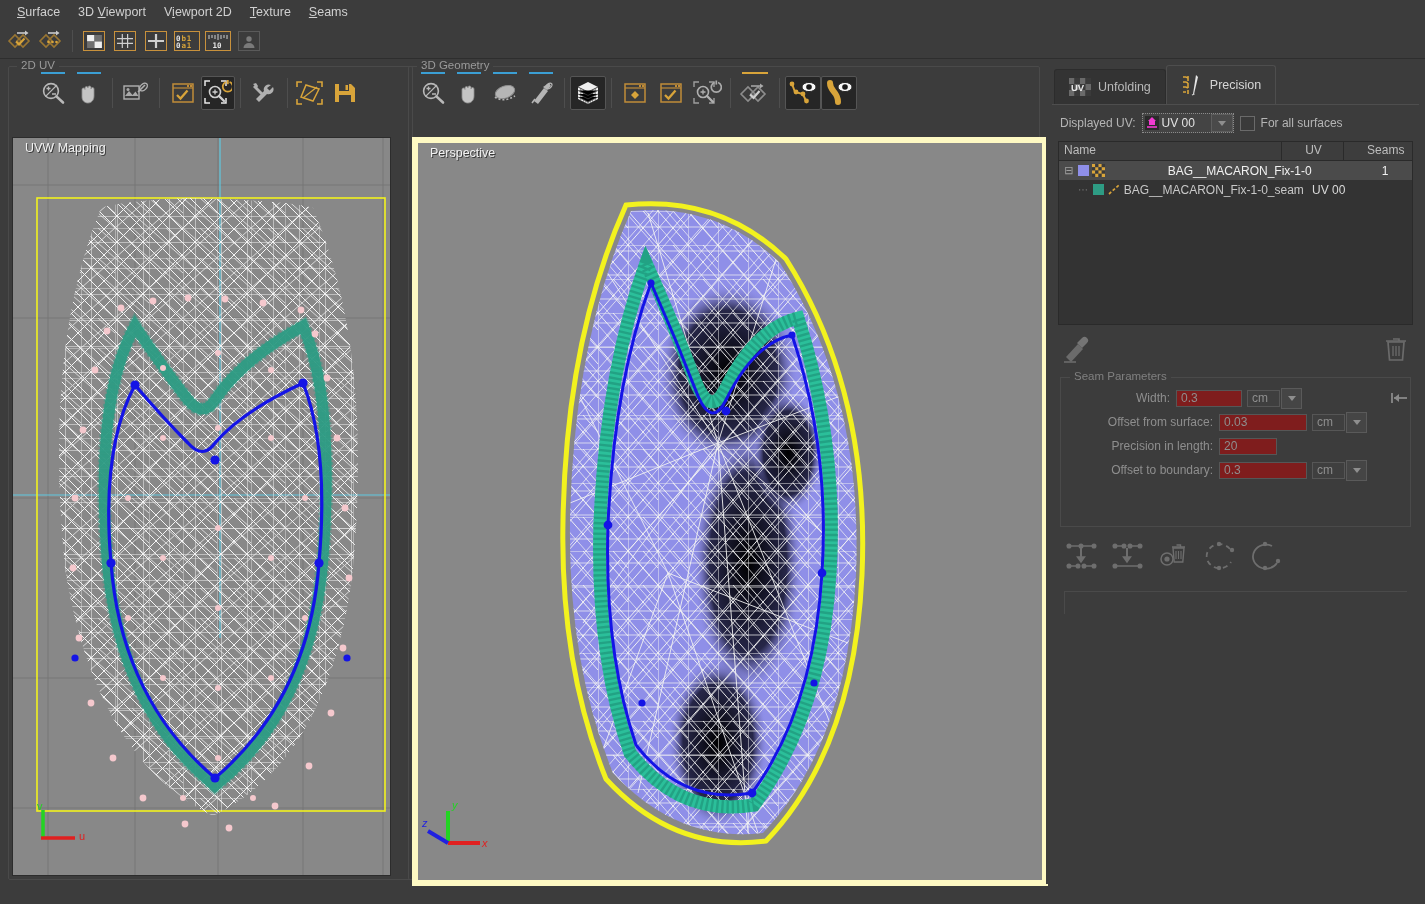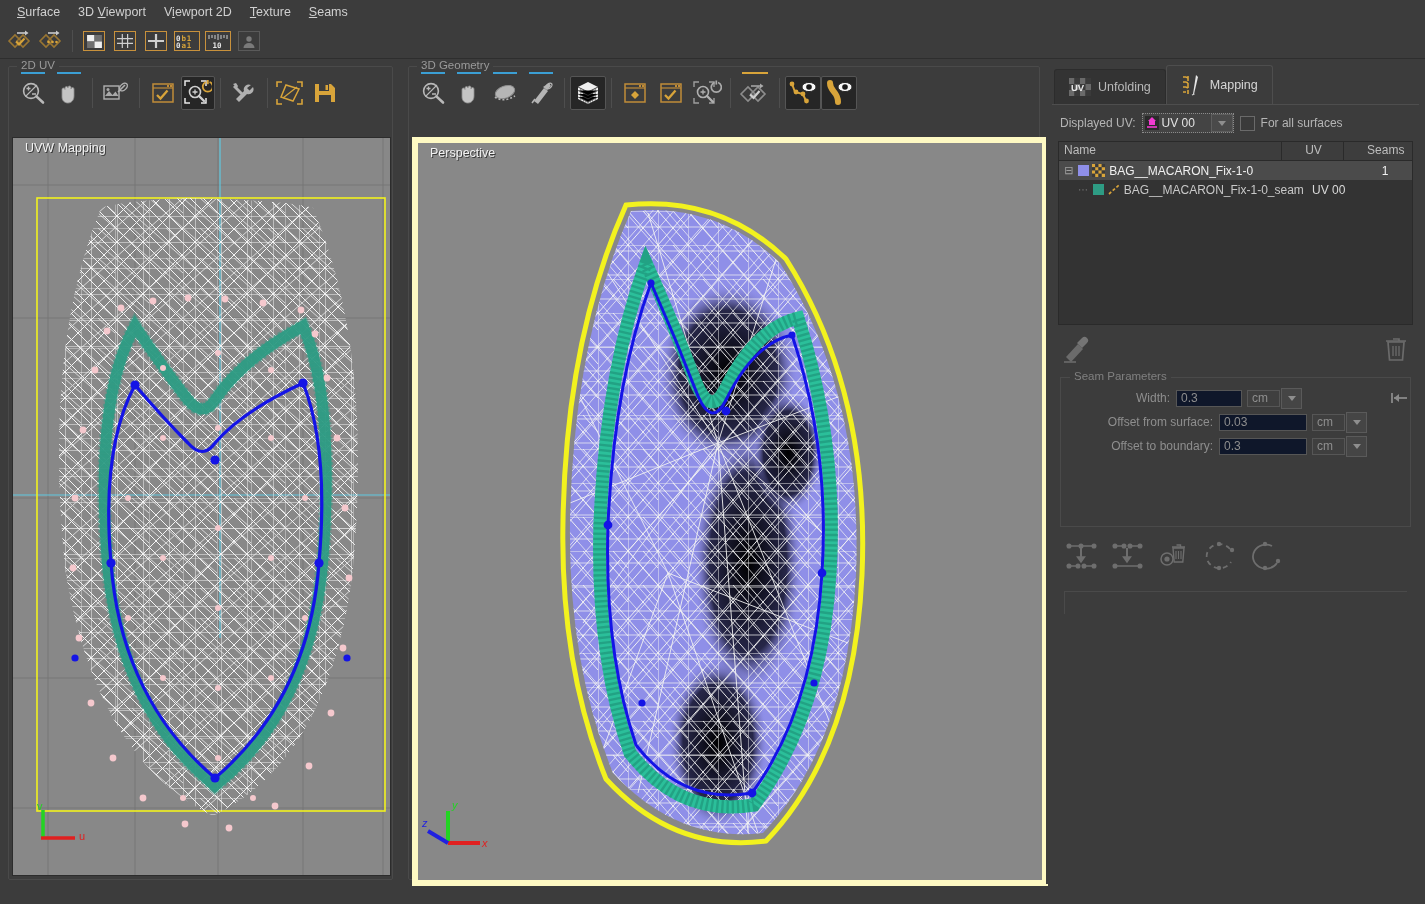--- a/index.html
+++ b/index.html
@@ -62,21 +62,21 @@
   .tree{margin:4px 6px 0 6px;height:182px;background:#333;border:1px solid #2a2a2a;}
   .thead{display:flex;height:18px;background:#3d3d3d;border-bottom:1px solid #2a2a2a;gap:18px;}
   .th{border-right:1px solid #2a2a2a;padding:1px 5px;color:#bdbdbd;font-size:12px;box-sizing:border-box;}
   .trow{display:flex;align-items:center;height:19px;font-size:12px;}
   .trow.sel{background:#4b4b4b;}
   .swatch{width:11px;height:11px;margin-right:3px;}
   .mini{width:13px;height:13px;margin-right:4px;}
 
   .fieldrow{display:flex;align-items:center;height:24px;font-size:12px;}
   .fieldrow .flab{width:152px;text-align:right;padding-right:6px;color:#8e8e8e;}
-  .inp{height:17px;background:#0f172a;border:1px solid #565656;color:#8e8e8e;
+  .inp{height:17px;background:#7f1d1d;border:1px solid #565656;color:#8e8e8e;
        font-size:12px;padding:0 4px;display:flex;align-items:center;box-sizing:border-box;}
   .unit{display:flex;align-items:center;height:19px;margin-left:5px;}
   .unit .uv{width:33px;height:17px;background:#3f3f3f;border:1px solid #565656;
        color:#8e8e8e;font-size:12px;padding:0 4px;display:flex;align-items:center;box-sizing:border-box;}
   .unit .ua{width:19px;height:19px;background:#454545;border:1px solid #5a5a5a;
        display:flex;align-items:center;justify-content:center;margin-left:1px;}
   .caret{width:0;height:0;border-left:4px solid transparent;border-right:4px solid transparent;
          border-top:5px solid #8e8e8e;}
   .secbox{position:absolute;border:1px solid #4a4a4a;}
   .seclbl{position:absolute;top:-8px;left:9px;background:#3c3c3c;padding:0 4px;font-size:11.5px;}
@@ -171,21 +171,21 @@
     <div class="tbtn">
       <div class="bx dim">
         <svg width="14" height="13" viewBox="0 0 14 13">
           <circle cx="7" cy="4" r="2.7" fill="#7a7a7a"></circle>
           <path d="M1.5 13 a5.5 5 0 0 1 11 0 Z" fill="#7a7a7a"></path>
         </svg>
       </div>
     </div>
   </div>
 
-  <div class="grp" style="left:8px;top:66px;width:383px;height:812px;">
+  <div class="grp" style="left:8px;top:66px;width:383px;height:812px;padding-left:20px;">
     <div class="glbl">2D UV</div>
 
     <div class="toolrow" style="margin-top:4px;">
       <div class="ticon">
         <div class="ul"></div>
         <svg width="26" height="24" viewBox="0 0 26 24">
           <circle cx="11" cy="10" r="7.4" fill="none" stroke="#b9b9b9" stroke-width="1.6"></circle>
           <path d="M16.4 15.4 L23 21.5" stroke="#b9b9b9" stroke-width="2.6" stroke-linecap="round"></path>
           <path d="M6.5 7.5 h4 M8.5 5.5 v4 M12 13 h4" stroke="#b9b9b9" stroke-width="1.3"></path>
           <path d="M5.5 15.5 L17 4" stroke="#b9b9b9" stroke-width="1.1"></path>
@@ -600,21 +600,21 @@
           <svg width="22" height="22" viewBox="0 0 22 22">
             <g stroke="#d8a43a" stroke-width="1.6" fill="none">
               <path d="M2 3 h3 M2 8 h3 M2 13 h3 M2 18 h3"></path>
               <path d="M7 2 v5 M7 9 v5 M7 16 v4"></path>
               <path d="M5 3 l2 1 M5 8 l2 1 M5 13 l2 1"></path>
             </g>
             <path d="M15 1 L17 3 L13 20 L12 20 Z" fill="#e6e6e6"></path>
             <path d="M13.5 20 L11 21" stroke="#cfcfcf" stroke-width="1.2" fill="none"></path>
           </svg>
         </span>
-        <span>Mapping</span>
+        <span>Precision</span>
       </div>
     </div>
 
     <div class="tabbody">
 
       <div class="rowline" style="padding-top:6px;">
         <span class="lbl">Displayed UV:</span>
         <div class="combo" style="width:90px;">
           <span style="margin-left:2px;">
             <svg width="14" height="14" viewBox="0 0 14 14">
@@ -655,21 +655,21 @@
               <rect x="0" y="6" width="3" height="3" fill="#d8a43a"></rect>
                 <rect x="3" y="6" width="3" height="3" fill="#3a3a3a"></rect>
               <rect x="6" y="6" width="3" height="3" fill="#d8a43a"></rect>
                 <rect x="9" y="6" width="3" height="3" fill="#3a3a3a"></rect>
               <rect x="0" y="9" width="3" height="3" fill="#3a3a3a"></rect>
                 <rect x="3" y="9" width="3" height="3" fill="#d8a43a"></rect>
               <rect x="6" y="9" width="3" height="3" fill="#3a3a3a"></rect>
                 <rect x="9" y="9" width="3" height="3" fill="#d8a43a"></rect>
             </svg>
           </span>
-          <span style="color:#f0f0f0;width:208px;">BAG__MACARON_Fix-1-0</span>
+          <span style="color:#f0f0f0;width:208px;text-align:right;">BAG__MACARON_Fix-1-0</span>
           <span style="width:48px;color:#dadada;"></span>
           <span style="width:55px;text-align:center;color:#f0f0f0;">1</span>
         </div>
 
         <div class="trow">
           <span style="width:30px;text-align:right;color:#777;font-size:10px;">⋯</span>
           <span class="swatch" style="background:#2e9c84;margin-left:5px;"></span>
           <span class="mini">
             <svg width="15" height="13" viewBox="0 0 15 13">
               <path d="M2 11 L12 2" stroke="#d8a43a" stroke-width="1.7" stroke-dasharray="3 2"></path>
@@ -727,20 +727,24 @@
             <span class="flab">Offset from surface:</span>
             <span class="inp" style="width:88px;">0.03</span>
             <span class="unit">
               <span class="uv">cm</span>
               <span class="ua">
                   <span class="caret"></span>
                 </span>
             </span>
           </div>
 
+          <div class="fieldrow">
+            <span class="flab">Precision in length:</span>
+            <span class="inp" style="width:58px;">20</span>
+          </div>
 
 
           <div class="fieldrow">
             <span class="flab">Offset to boundary:</span>
             <span class="inp" style="width:88px;">0.3</span>
             <span class="unit">
               <span class="uv">cm</span>
               <span class="ua">
                   <span class="caret"></span>
                 </span>

